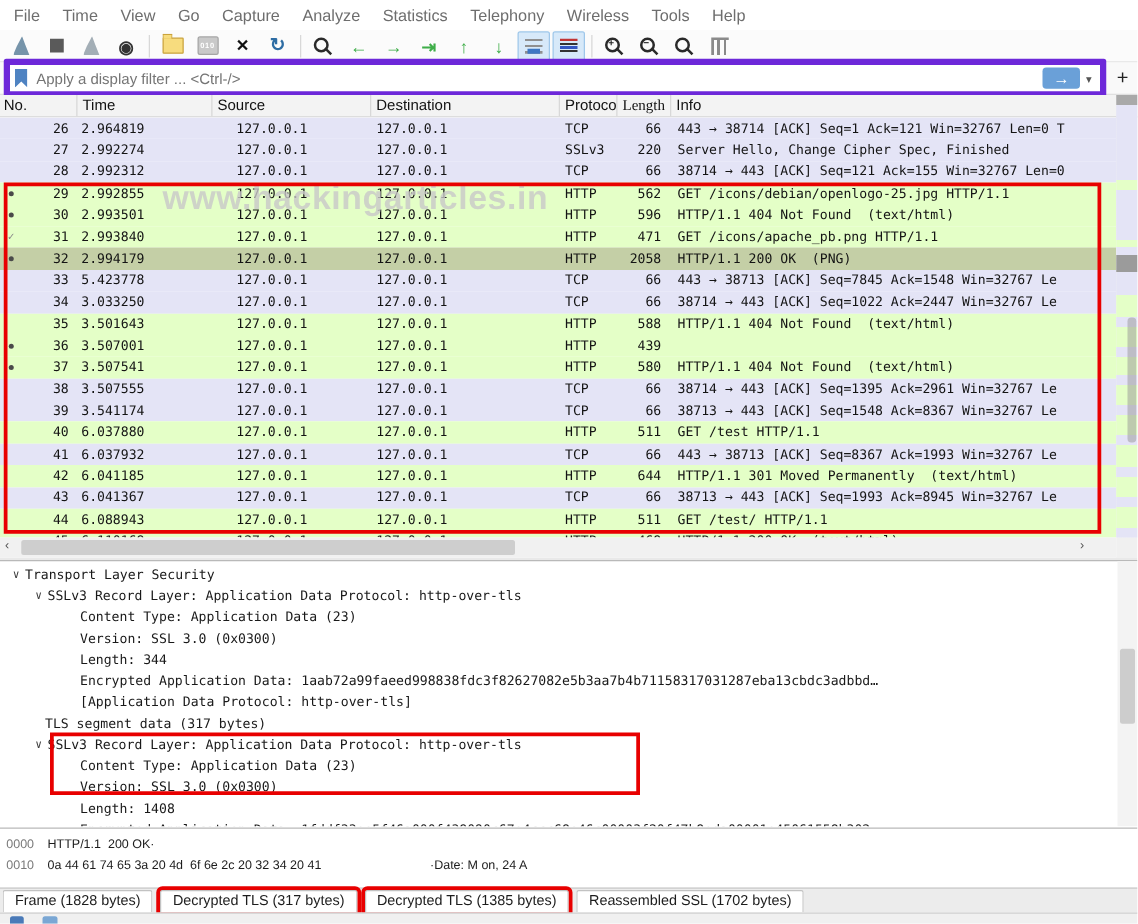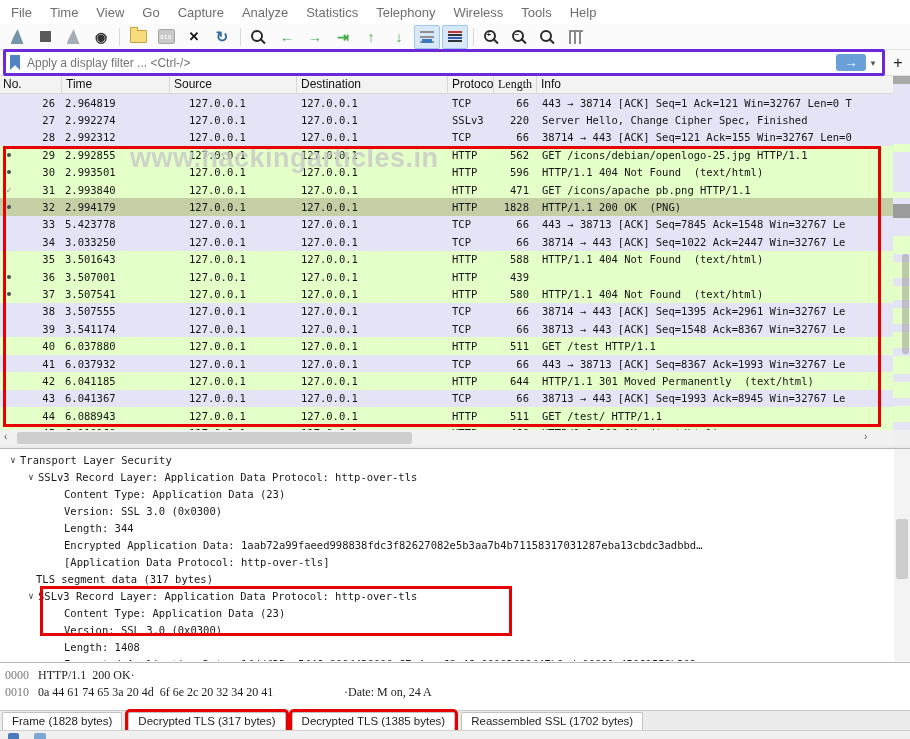--- a/index.html
+++ b/index.html
@@ -33,21 +33,21 @@
   .i-mag::before{content:"";position:absolute;top:0;left:0;width:8px;height:8px;border:2px solid #2a2a2a;border-radius:50%;}
   .i-mag::after{content:"";position:absolute;width:7px;height:2px;background:#2a2a2a;transform:rotate(45deg);left:8px;top:10px;}
   .i-lines{width:14px;height:12px;background:repeating-linear-gradient(to bottom,#909090 0 2px,transparent 2px 5px);position:relative;}
   .i-lines::after{content:"";position:absolute;bottom:0;left:2px;width:10px;height:4px;background:#3d78c4;}
   .i-colorlines{width:14px;height:12px;background:linear-gradient(to bottom,#c23333 0 2px,transparent 2px 3px,#333 3px 5px,transparent 5px 6px,#3356c2 6px 8px,transparent 8px 9px,#333 9px 11px,transparent 11px 12px);}
   .i-cols{width:14px;height:12px;border-top:2px solid #8a8a8a;background:repeating-linear-gradient(to right,#8a8a8a 0 2px,transparent 2px 5px);}
 
   
   #filterbar{left:0;top:50px;width:910px;height:26px;background:#f9f9f9;border-bottom:1px solid #e0e0e0;
              display:flex;align-items:center;padding:0 3px;}
-  .filter-field{flex:1;height:21px;border:3px solid #6d28d9;border-radius:2px;background:#fff;display:flex;align-items:center;padding:0 2px;}
+  .filter-field{flex:1;height:21px;border:5px solid #6d28d9;border-radius:2px;background:#fff;display:flex;align-items:center;padding:0 2px;}
   .bookmark{width:10px;height:15px;background:#4f83c2;clip-path:polygon(0 0,100% 0,100% 100%,50% 68%,0 100%);margin:0 5px 0 2px;flex:none;}
   .filter-input{flex:1;border:none;outline:none;font-size:12px;color:#333;background:transparent;font-family:"Liberation Sans",sans-serif;}
   .apply-btn{width:30px;height:17px;border-radius:3px;background:var(--blue);color:#fff;display:flex;align-items:center;justify-content:center;font-size:13px;font-weight:bold;flex:none;}
   .caret-btn{width:14px;height:17px;display:flex;align-items:center;justify-content:center;font-size:9px;color:#555;flex:none;}
   .add-btn{width:18px;text-align:center;font-size:16px;color:#222;margin-left:4px;flex:none;}
 
   
   #pheader{left:0;top:76px;width:910px;height:18px;background:#f3f3f3;border-bottom:1px solid #d6d6d6;display:flex;font-size:12px;color:#111;}
   .hcell{border-right:1px solid #d8d8d8;padding:1px 0 0 4px;box-sizing:border-box;overflow:hidden;white-space:nowrap;flex:none;}
   .hc0{width:62px;padding-left:3px;}.hc1{width:108px;}.hc2{width:127px;}.hc3{width:151px;}.hc4{width:46px;}.hc5{width:43px;font-family:Liberation Serif, serif;}
@@ -99,21 +99,21 @@
   
   #details{left:0;top:448px;width:910px;height:213px;border-top:1px solid #b9b9b9;background:#fff;overflow:hidden;
            font-family:"DejaVu Sans Mono",monospace;font-size:10.5px;color:#191919;padding-top:2px;}
   .dline{height:17px;display:flex;align-items:center;white-space:pre;}
   .dexp{width:14px;font-size:9px;color:#3c3c3c;text-align:center;flex:none;}
   #dscroll{right:0;top:449px;width:16px;height:212px;background:#f3f3f3;z-index:2;}
   .ds-thumb{position:absolute;right:2px;top:70px;width:12px;height:60px;background:#cdcdcd;border-radius:2px;}
 
   
   #hexpane{left:0;top:662px;width:910px;height:48px;border-top:1px solid #b9b9b9;background:#fff;padding-top:4px;
-           font-family:Liberation Serif, serif;font-size:12px;color:#1c1c1c;}
+           font-family:Liberation Sans, sans-serif;font-size:10px;color:#1c1c1c;}
   .hrow{height:17px;display:flex;align-items:center;white-space:pre;}
   .hoff{width:33px;color:#7a7a7a;padding-left:5px;flex:none;}
   .hbytes{width:306px;flex:none;}
 
   
   #tabbar{left:0;top:710px;width:910px;height:20px;background:#ececec;border-top:1px solid #c9c9c9;
           display:flex;align-items:flex-end;padding-left:2px;gap:6px;}
   .tab{height:18px;background:#fff;border:1px solid #c2c2c2;border-bottom:none;border-radius:2px 2px 0 0;
        font-size:11.5px;color:#1d1d1d;padding:2px 9px 0;white-space:nowrap;box-sizing:border-box;flex:none;}
   .tab.boxed{outline:3px solid var(--ann);}
@@ -225,21 +225,21 @@
     <div class="hcell hc5">Length</div>
     <div class="hcell hc6">Info</div>
   </div>
 <div id="prows" class="abs">
     <div class="prow tcp"><span class="g"></span><span class="c-no">26</span><span class="c-time">2.964819</span><span class="c-src">127.0.0.1</span><span class="c-dst">127.0.0.1</span><span class="c-proto">TCP</span><span class="c-len">66</span><span class="c-info">443 → 38714 [ACK] Seq=1 Ack=121 Win=32767 Len=0 T</span></div>
     <div class="prow tcp"><span class="g"></span><span class="c-no">27</span><span class="c-time">2.992274</span><span class="c-src">127.0.0.1</span><span class="c-dst">127.0.0.1</span><span class="c-proto">SSLv3</span><span class="c-len">220</span><span class="c-info">Server Hello, Change Cipher Spec, Finished</span></div>
     <div class="prow tcp"><span class="g"></span><span class="c-no">28</span><span class="c-time">2.992312</span><span class="c-src">127.0.0.1</span><span class="c-dst">127.0.0.1</span><span class="c-proto">TCP</span><span class="c-len">66</span><span class="c-info">38714 → 443 [ACK] Seq=121 Ack=155 Win=32767 Len=0</span></div>
     <div class="prow http"><span class="g"><span class="dot"></span></span><span class="c-no">29</span><span class="c-time">2.992855</span><span class="c-src">127.0.0.1</span><span class="c-dst">127.0.0.1</span><span class="c-proto">HTTP</span><span class="c-len">562</span><span class="c-info">GET /icons/debian/openlogo-25.jpg HTTP/1.1</span></div>
     <div class="prow http"><span class="g"><span class="dot"></span></span><span class="c-no">30</span><span class="c-time">2.993501</span><span class="c-src">127.0.0.1</span><span class="c-dst">127.0.0.1</span><span class="c-proto">HTTP</span><span class="c-len">596</span><span class="c-info">HTTP/1.1 404 Not Found  (text/html)</span></div>
     <div class="prow http"><span class="g"><span class="chk">✓</span></span><span class="c-no">31</span><span class="c-time">2.993840</span><span class="c-src">127.0.0.1</span><span class="c-dst">127.0.0.1</span><span class="c-proto">HTTP</span><span class="c-len">471</span><span class="c-info">GET /icons/apache_pb.png HTTP/1.1</span></div>
-    <div class="prow http sel"><span class="g"><span class="dot"></span></span><span class="c-no">32</span><span class="c-time">2.994179</span><span class="c-src">127.0.0.1</span><span class="c-dst">127.0.0.1</span><span class="c-proto">HTTP</span><span class="c-len">1828</span><span class="c-info">HTTP/1.1 200 OK  (PNG)</span></div>
+    <div class="prow http sel"><span class="g"><span class="dot"></span></span><span class="c-no">32</span><span class="c-time">2.994179</span><span class="c-src">127.0.0.1</span><span class="c-dst">127.0.0.1</span><span class="c-proto">HTTP</span><span class="c-len">2058</span><span class="c-info">HTTP/1.1 200 OK  (PNG)</span></div>
     <div class="prow tcp"><span class="g"></span><span class="c-no">33</span><span class="c-time">5.423778</span><span class="c-src">127.0.0.1</span><span class="c-dst">127.0.0.1</span><span class="c-proto">TCP</span><span class="c-len">66</span><span class="c-info">443 → 38713 [ACK] Seq=7845 Ack=1548 Win=32767 Le</span></div>
     <div class="prow tcp"><span class="g"></span><span class="c-no">34</span><span class="c-time">3.033250</span><span class="c-src">127.0.0.1</span><span class="c-dst">127.0.0.1</span><span class="c-proto">TCP</span><span class="c-len">66</span><span class="c-info">38714 → 443 [ACK] Seq=1022 Ack=2447 Win=32767 Le</span></div>
     <div class="prow http"><span class="g"></span><span class="c-no">35</span><span class="c-time">3.501643</span><span class="c-src">127.0.0.1</span><span class="c-dst">127.0.0.1</span><span class="c-proto">HTTP</span><span class="c-len">588</span><span class="c-info">HTTP/1.1 404 Not Found  (text/html)</span></div>
     <div class="prow http"><span class="g"><span class="dot"></span></span><span class="c-no">36</span><span class="c-time">3.507001</span><span class="c-src">127.0.0.1</span><span class="c-dst">127.0.0.1</span><span class="c-proto">HTTP</span><span class="c-len">439</span></div>
     <div class="prow http"><span class="g"><span class="dot"></span></span><span class="c-no">37</span><span class="c-time">3.507541</span><span class="c-src">127.0.0.1</span><span class="c-dst">127.0.0.1</span><span class="c-proto">HTTP</span><span class="c-len">580</span><span class="c-info">HTTP/1.1 404 Not Found  (text/html)</span></div>
     <div class="prow tcp"><span class="g"></span><span class="c-no">38</span><span class="c-time">3.507555</span><span class="c-src">127.0.0.1</span><span class="c-dst">127.0.0.1</span><span class="c-proto">TCP</span><span class="c-len">66</span><span class="c-info">38714 → 443 [ACK] Seq=1395 Ack=2961 Win=32767 Le</span></div>
     <div class="prow tcp"><span class="g"></span><span class="c-no">39</span><span class="c-time">3.541174</span><span class="c-src">127.0.0.1</span><span class="c-dst">127.0.0.1</span><span class="c-proto">TCP</span><span class="c-len">66</span><span class="c-info">38713 → 443 [ACK] Seq=1548 Ack=8367 Win=32767 Le</span></div>
     <div class="prow http"><span class="g"></span><span class="c-no">40</span><span class="c-time">6.037880</span><span class="c-src">127.0.0.1</span><span class="c-dst">127.0.0.1</span><span class="c-proto">HTTP</span><span class="c-len">511</span><span class="c-info">GET /test HTTP/1.1</span></div>
     <div class="prow tcp"><span class="g"></span><span class="c-no">41</span><span class="c-time">6.037932</span><span class="c-src">127.0.0.1</span><span class="c-dst">127.0.0.1</span><span class="c-proto">TCP</span><span class="c-len">66</span><span class="c-info">443 → 38713 [ACK] Seq=8367 Ack=1993 Win=32767 Le</span></div>
     <div class="prow http"><span class="g"></span><span class="c-no">42</span><span class="c-time">6.041185</span><span class="c-src">127.0.0.1</span><span class="c-dst">127.0.0.1</span><span class="c-proto">HTTP</span><span class="c-len">644</span><span class="c-info">HTTP/1.1 301 Moved Permanently  (text/html)</span></div>

